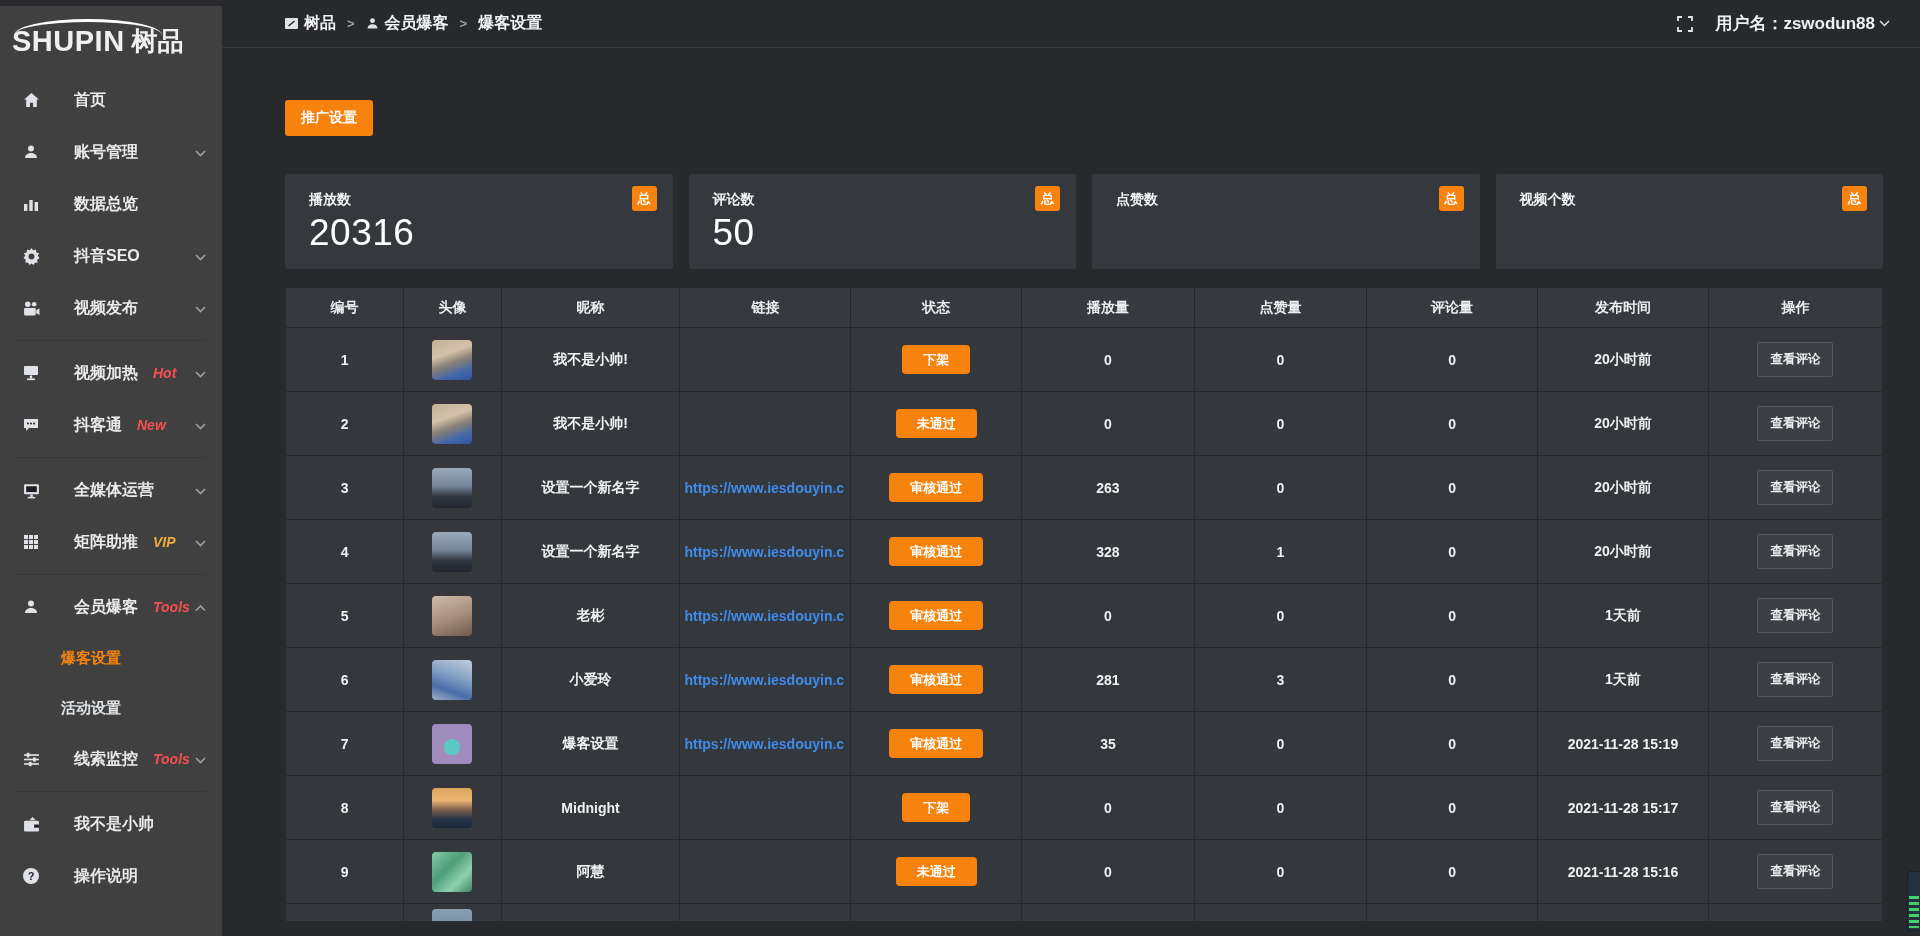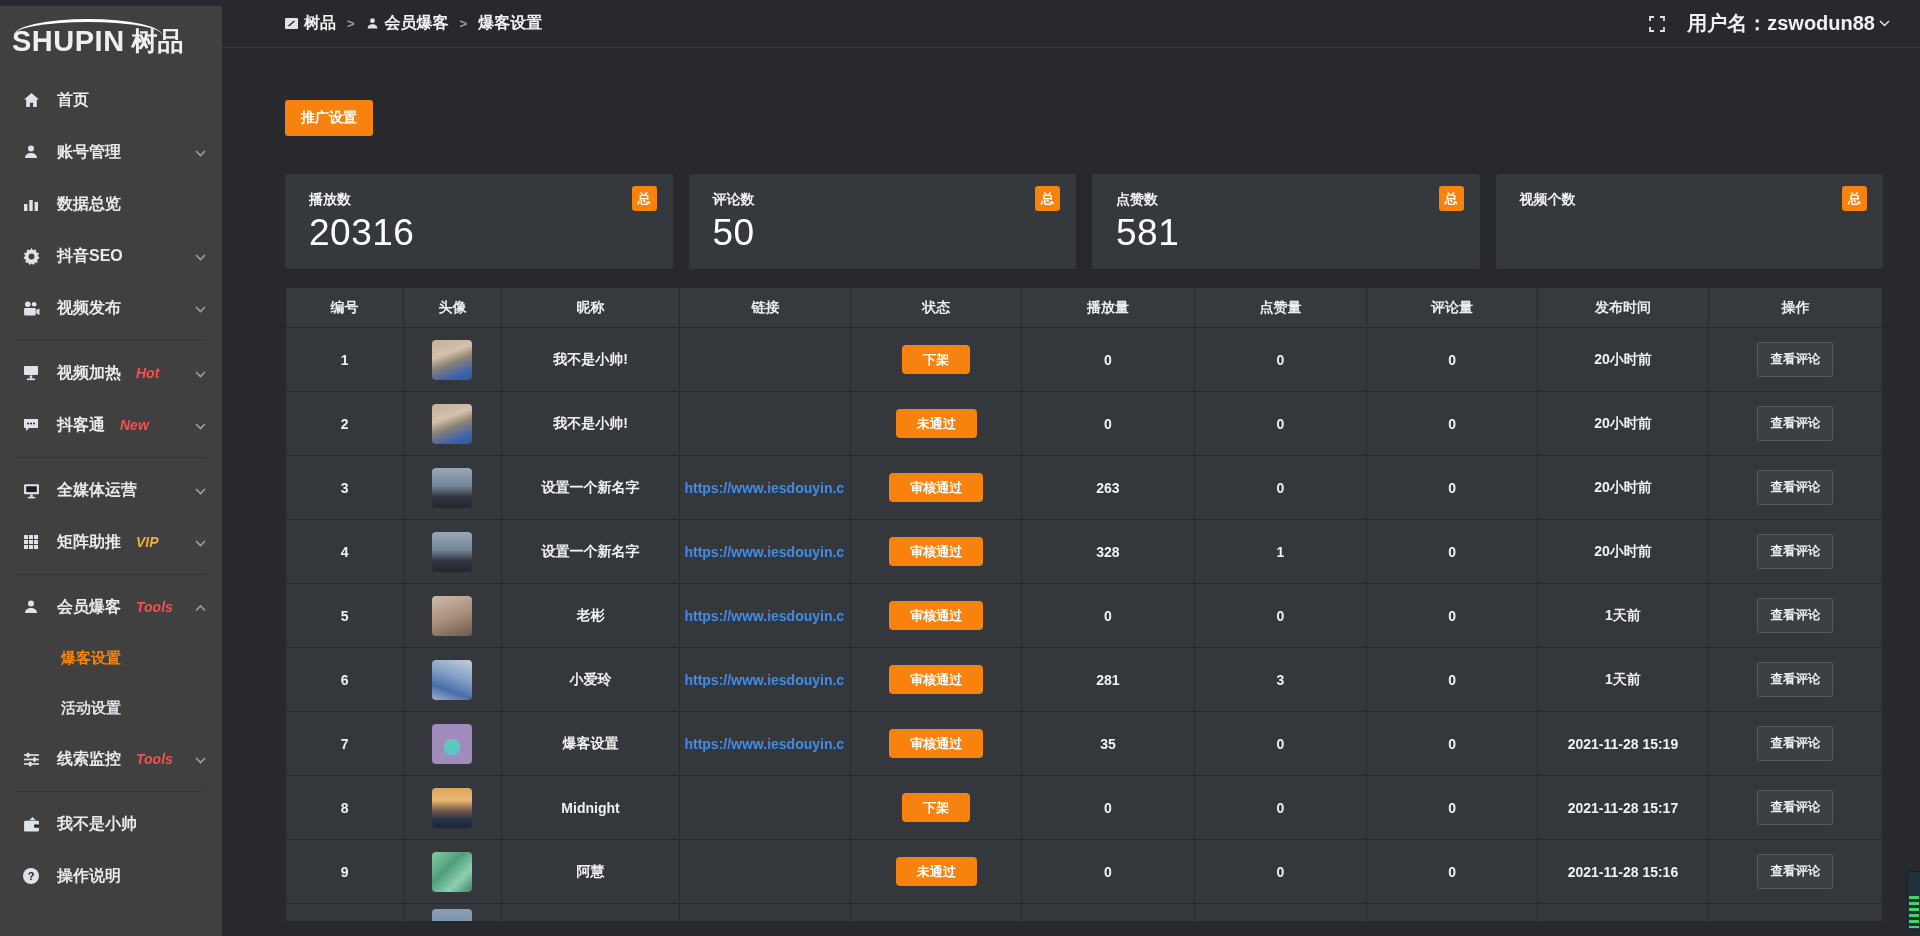--- a/index.html
+++ b/index.html
@@ -13,40 +13,40 @@
   .logo-inner { display:flex; align-items:flex-end; gap:7px; position:relative; }
   .logo-arc { position:absolute; left:2px; top:-9px; width:148px; height:16px;
     border-top:3px solid #fff; border-radius:50% 50% 0 0 / 100% 100% 0 0; }
   .logo-en { font-size:29px; font-weight:700; letter-spacing:0.5px; line-height:0.9; }
   .logo-cn { font-size:26px; font-weight:700; line-height:1; }
   .nav { padding-top:18px; }
   .nav-item { height:52px; display:flex; align-items:center; padding:0 16px 0 22px;
     cursor:pointer; }
   .nav-item .icn { width:18px; height:18px; margin-right:17px; flex:0 0 18px;
     display:flex; align-items:center; justify-content:center; }
-  .nav-label { font-size:16px; font-weight:700; color:#e8eaec; }
+  .nav-label { font-size:16px; font-weight:700; color:#e8eaec;margin-left:17px; }
   .nav-tag { font-size:14px; font-weight:700; font-style:italic; margin-left:15px; }
   .tag-red { color:#f5504f; } .tag-gold { color:#efae3c; }
   .chev { margin-left:auto; }
   .nav-divider { height:1px; background:#35383d; margin:6px 16px; }
   .sub-item { height:50px; display:flex; align-items:center; padding-left:61px;
     font-size:15px; font-weight:700; color:#dfe2e6; cursor:pointer; }
   .sub-item.active { color:#f8820e; }
   svg.icon-f { fill:#dfe2e6; stroke:none; }
 
   
   .topbar { position:absolute; left:222px; top:0; right:0; height:48px;
     display:flex; align-items:center; padding:0 30px 0 63px;
     border-bottom:1px solid #36383c; background:#28292d; }
   .crumb { display:flex; align-items:center; gap:11px; }
   .crumb-item { display:flex; align-items:center; gap:6px; font-size:16px;
     font-weight:700; color:#f2f3f5; cursor:pointer; }
   .crumb-sep { color:#9da0a5; font-size:13px; font-weight:700; }
   .user-area { margin-left:auto; display:flex; align-items:center; gap:22px; }
-  .user-name { font-size:20px; font-weight:700; display:flex; align-items:center; gap:4px;
+  .user-name { font-size:17px; font-weight:700; display:flex; align-items:center; gap:4px;
     cursor:pointer; }
 
   
   .content { position:absolute; left:222px; top:48px; right:0; bottom:0;
     padding:52px 37px 0 63px; }
   .promo-btn { background:#f8820e; color:#fff; border:none; border-radius:3px;
     font-size:14px; font-weight:700; padding:9px 16px; cursor:pointer;
     font-family:inherit; }
 
   .cards { display:flex; gap:16px; margin-top:38px; }
@@ -343,21 +343,20 @@
       <div class="card-value">20316</div>
       <div class="card-badge">总</div>
     </div>
     <div class="card">
       <div class="card-label">评论数</div>
       <div class="card-value">50</div>
       <div class="card-badge">总</div>
     </div>
     <div class="card">
       <div class="card-label">点赞数</div>
-      <div class="card-value">581</div>
       <div class="card-badge">总</div>
     </div>
     <div class="card">
       <div class="card-label">视频个数</div>
       <div class="card-badge">总</div>
     </div>
   </div>
 
   <table>
     <colgroup>

